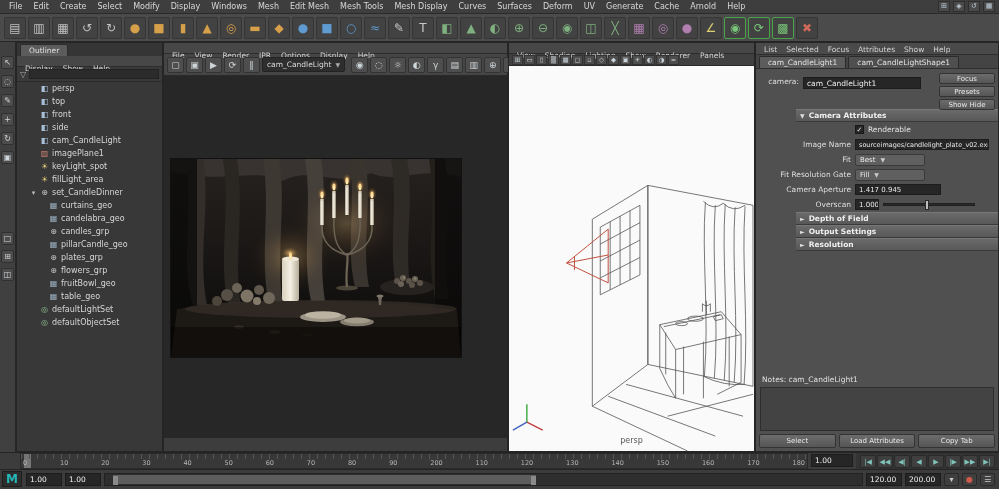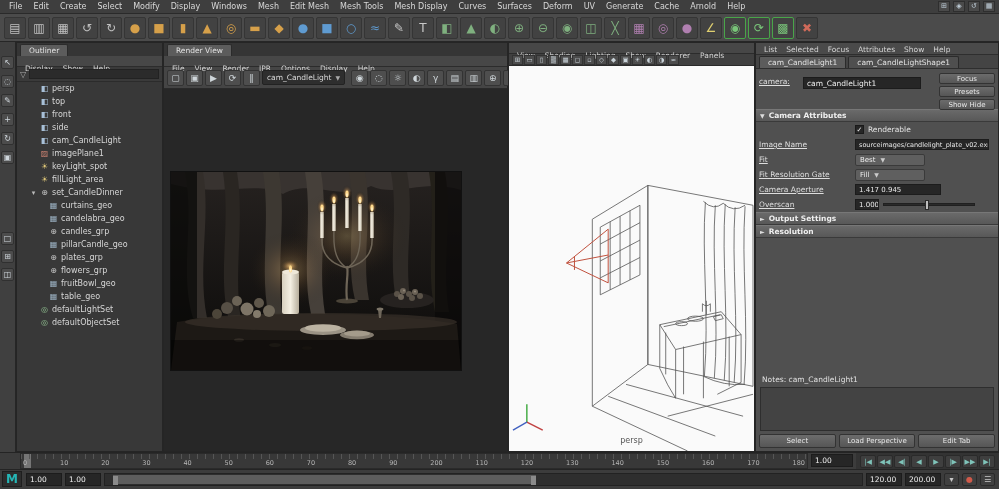--- a/index.html
+++ b/index.html
@@ -48,26 +48,26 @@
   .vp-ic{width:11px;height:10px;background:#4c4c4c;border:1px solid #333;color:#c9d2d8;font-size:6.5px;line-height:9px;text-align:center;}
   #vp-canvas{position:relative;height:calc(100% - 23px);background:#fafafa;}
   #vp-canvas svg{display:block;width:100%;height:100%;}
   #vp-cam-label{position:absolute;left:50%;bottom:6px;transform:translateX(-50%);color:#555;font-size:8px;}
   
   #attr{left:755px;top:42px;width:244px;height:410px;background:#505050;}
   #ae-menus{height:12px;background:#4a4a4a;border-bottom:1px solid #2e2e2e;display:flex;align-items:flex-end;padding-left:4px;gap:1px;}
   #ae-tabs{height:14px;background:#444;display:flex;align-items:flex-end;padding-left:3px;gap:2px;border-bottom:1px solid #2e2e2e;}
   #ae-header{height:40px;display:flex;padding:4px 3px;gap:4px;}
   #ae-header .left{flex:1;display:flex;align-items:flex-start;gap:4px;padding-top:4px;}
-  .ae-lab{color:#dedede;font-size:7.5px;text-decoration:underline;}
+  .ae-lab{color:#dedede;font-size:7.5px;text-align:right;}
   #ae-cam-label{width:40px;}
   #ae-cam-field{width:118px;height:12px;background:#262626;border:1px solid #1c1c1c;color:#eee;font-size:7.5px;padding:0 3px;line-height:11px;overflow:hidden;}
   #ae-sidebtns{width:56px;display:flex;flex-direction:column;gap:2px;}
   .ae-btn{height:11px;background:linear-gradient(#6c6c6c,#565656);border:1px solid #333;border-radius:2px;color:#e8e8e8;font-size:7px;text-align:center;line-height:10px;}
-  .ae-sec-h{height:13px;background:linear-gradient(#6a6a6a,#585858);border-top:1px solid #777;border-bottom:1px solid #3a3a3a;display:flex;align-items:center;gap:4px;padding:0 4px;color:#efefef;font-size:7.5px;font-weight:bold;}
+  .ae-sec-h{height:13px;background:linear-gradient(#6a6a6a,#585858);border-top:1px solid #777;border-bottom:1px solid #3a3a3a;display:flex;align-items:center;gap:4px;padding:0 4px;color:#efefef;font-size:7.5px;font-weight:bold;margin-left:40px;}
   .ae-sec-h .sarr{font-size:6px;color:#ddd;}
   .ae-row{height:15px;display:flex;align-items:center;gap:4px;padding:0 3px;}
   .ae-row .ae-lab{width:92px;flex:none;}
   .ae-field{height:11px;background:#262626;border:1px solid #1c1c1c;color:#e8e8e8;font-size:7px;line-height:10px;padding:0 3px;width:86px;overflow:hidden;white-space:nowrap;}
   .ae-field.wide{width:134px;font-size:6.5px;}
   .ae-field.small{width:24px;}
   .ae-dd{height:12px;background:#5f5f5f;border:1px solid #3a3a3a;border-radius:2px;color:#eee;font-size:7px;display:flex;align-items:center;gap:5px;padding:0 4px;min-width:70px;}
   .ae-dd .dda{font-size:6px;color:#ccc;}
   .cb{width:9px;height:9px;background:#262626;border:1px solid #1a1a1a;color:#e8e8e8;font-size:7px;line-height:8px;text-align:center;}
   .cb-text{font-size:7.5px;color:#e4e4e4;}
@@ -290,23 +290,20 @@
         </div>
         <div class="orow" style="padding-left: 13px;">
           <span class="arr"></span>
           <span class="oic" style="color: rgb(144, 192, 144);">◎</span>
           <span>defaultObjectSet</span>
         </div>
       </div>
   </div>
 
   <div id="renderview" class="panel">
-    <div class="ptab-row">
-      <span class="ptab sel">Render View</span>
-    </div>
     <div id="rv-menus" class="pmenus">
         <span class="pm">File</span>
         <span class="pm">View</span>
         <span class="pm">Render</span>
         <span class="pm">IPR</span>
         <span class="pm">Options</span>
         <span class="pm">Display</span>
         <span class="pm">Help</span>
       </div>
     <div id="rv-toolbar">
@@ -570,33 +567,37 @@
         </div>
         <div class="ae-row">
           <span class="ae-lab">Overscan</span>
           <div class="ae-field small">1.000</div>
           <div class="ae-track">
             <span class="ae-handle" style="left: 45%;"></span>
           </div>
         </div>
         <div class="ae-sec-h">
           <span class="sarr">►</span>
+          <span>Depth of Field</span>
+        </div>
+        <div class="ae-sec-h">
+          <span class="sarr">►</span>
           <span>Output Settings</span>
         </div>
         <div class="ae-sec-h">
           <span class="sarr">►</span>
           <span>Resolution</span>
         </div>
       </div>
     <div id="ae-notes-label">Notes: cam_CandleLight1</div>
     <div id="ae-notes-box"></div>
     <div id="ae-bottom">
         <div class="ae-btn">Select</div>
-        <div class="ae-btn">Load Perspective</div>
-        <div class="ae-btn">Edit Tab</div>
+        <div class="ae-btn">Load Attributes</div>
+        <div class="ae-btn">Copy Tab</div>
       </div>
   </div>
 
   <div id="timeslider">
     <div id="ts-ruler">
       <div id="ts-marker"></div>
       <div id="ts-marks"></div>
       <div id="ts-nums">
           <span>0</span>
           <span>10</span>

